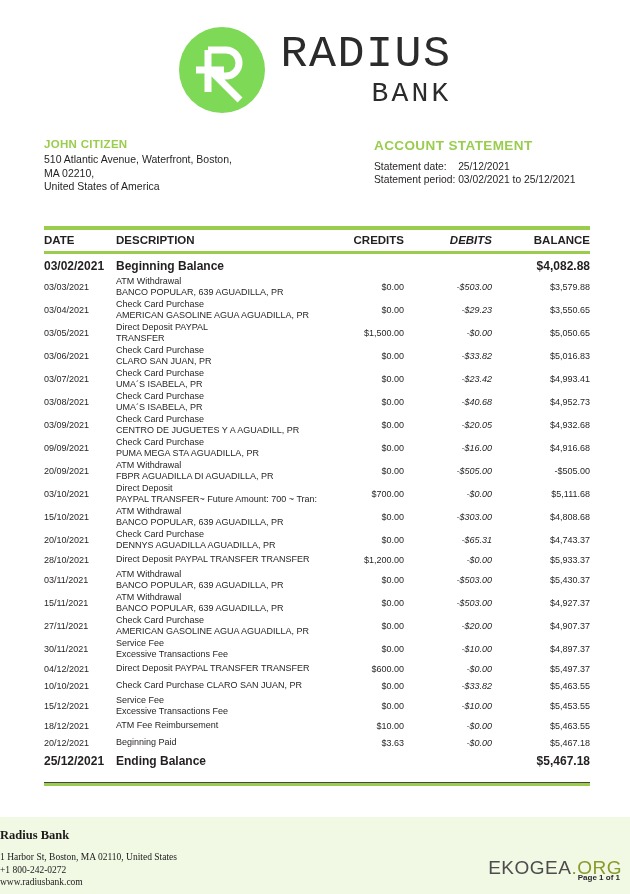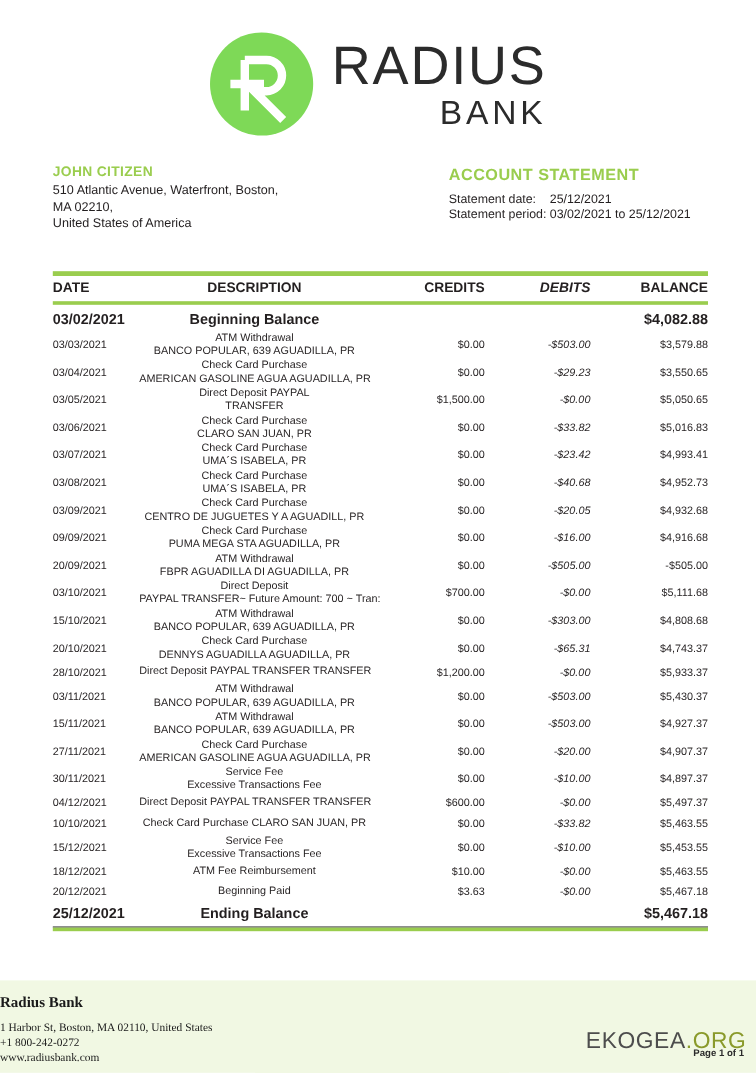--- a/index.html
+++ b/index.html
@@ -36,20 +36,21 @@
   .logo-mark {
     width: 88px;
     height: 88px;
     position: relative;
     flex: none;
   }
   .logo-mark svg { display: block; }
   .logo-words {
     margin-left: 14px;
     line-height: 1;
+    font-family: Liberation Mono, monospace;
   }
   .logo-radius {
     font-size: 45px;
     letter-spacing: 1.5px;
     color: #2b2b2b;
     font-weight: 400;
     display: block;
   }
   .logo-bank {
     font-size: 28px;
@@ -124,21 +125,21 @@
     border-collapse: collapse;
     table-layout: fixed;
   }
   table.txn th {
     font-size: 11.5px;
     font-weight: bold;
     padding: 4px 0 5px 0;
     color: #231f20;
   }
   th.c-date, td.c-date { width: 72px; text-align: left; }
-  th.c-desc, td.c-desc { width: 192px; text-align: center; }
+  th.c-desc, td.c-desc { width: 192px; text-align: left; }
   th.c-cred, td.c-cred { width: 96px; text-align: right; }
   th.c-deb,  td.c-deb  { width: 88px; text-align: right; font-style: italic; }
   th.c-bal,  td.c-bal  { width: 98px; text-align: right; }
 
   .head-underline {
     height: 3px;
     background: #9ACD4E;
     width: 100%;
   }
 
@@ -156,21 +157,21 @@
     line-height: 10.5px;
     white-space: nowrap;
   }
 
   tr.balance-row td {
     font-size: 12px;
     font-weight: bold;
     height: 19px;
   }
   tr.begin-row td { padding-top: 2px; }
-  tr.end-row td { padding-bottom: 2px; }
+  tr.end-row td { padding-bottom: 12px; }
 
   .end-rule {
     height: 1px;
     background: #444;
     width: 100%;
   }
 
   
   .footer {
     position: absolute;

